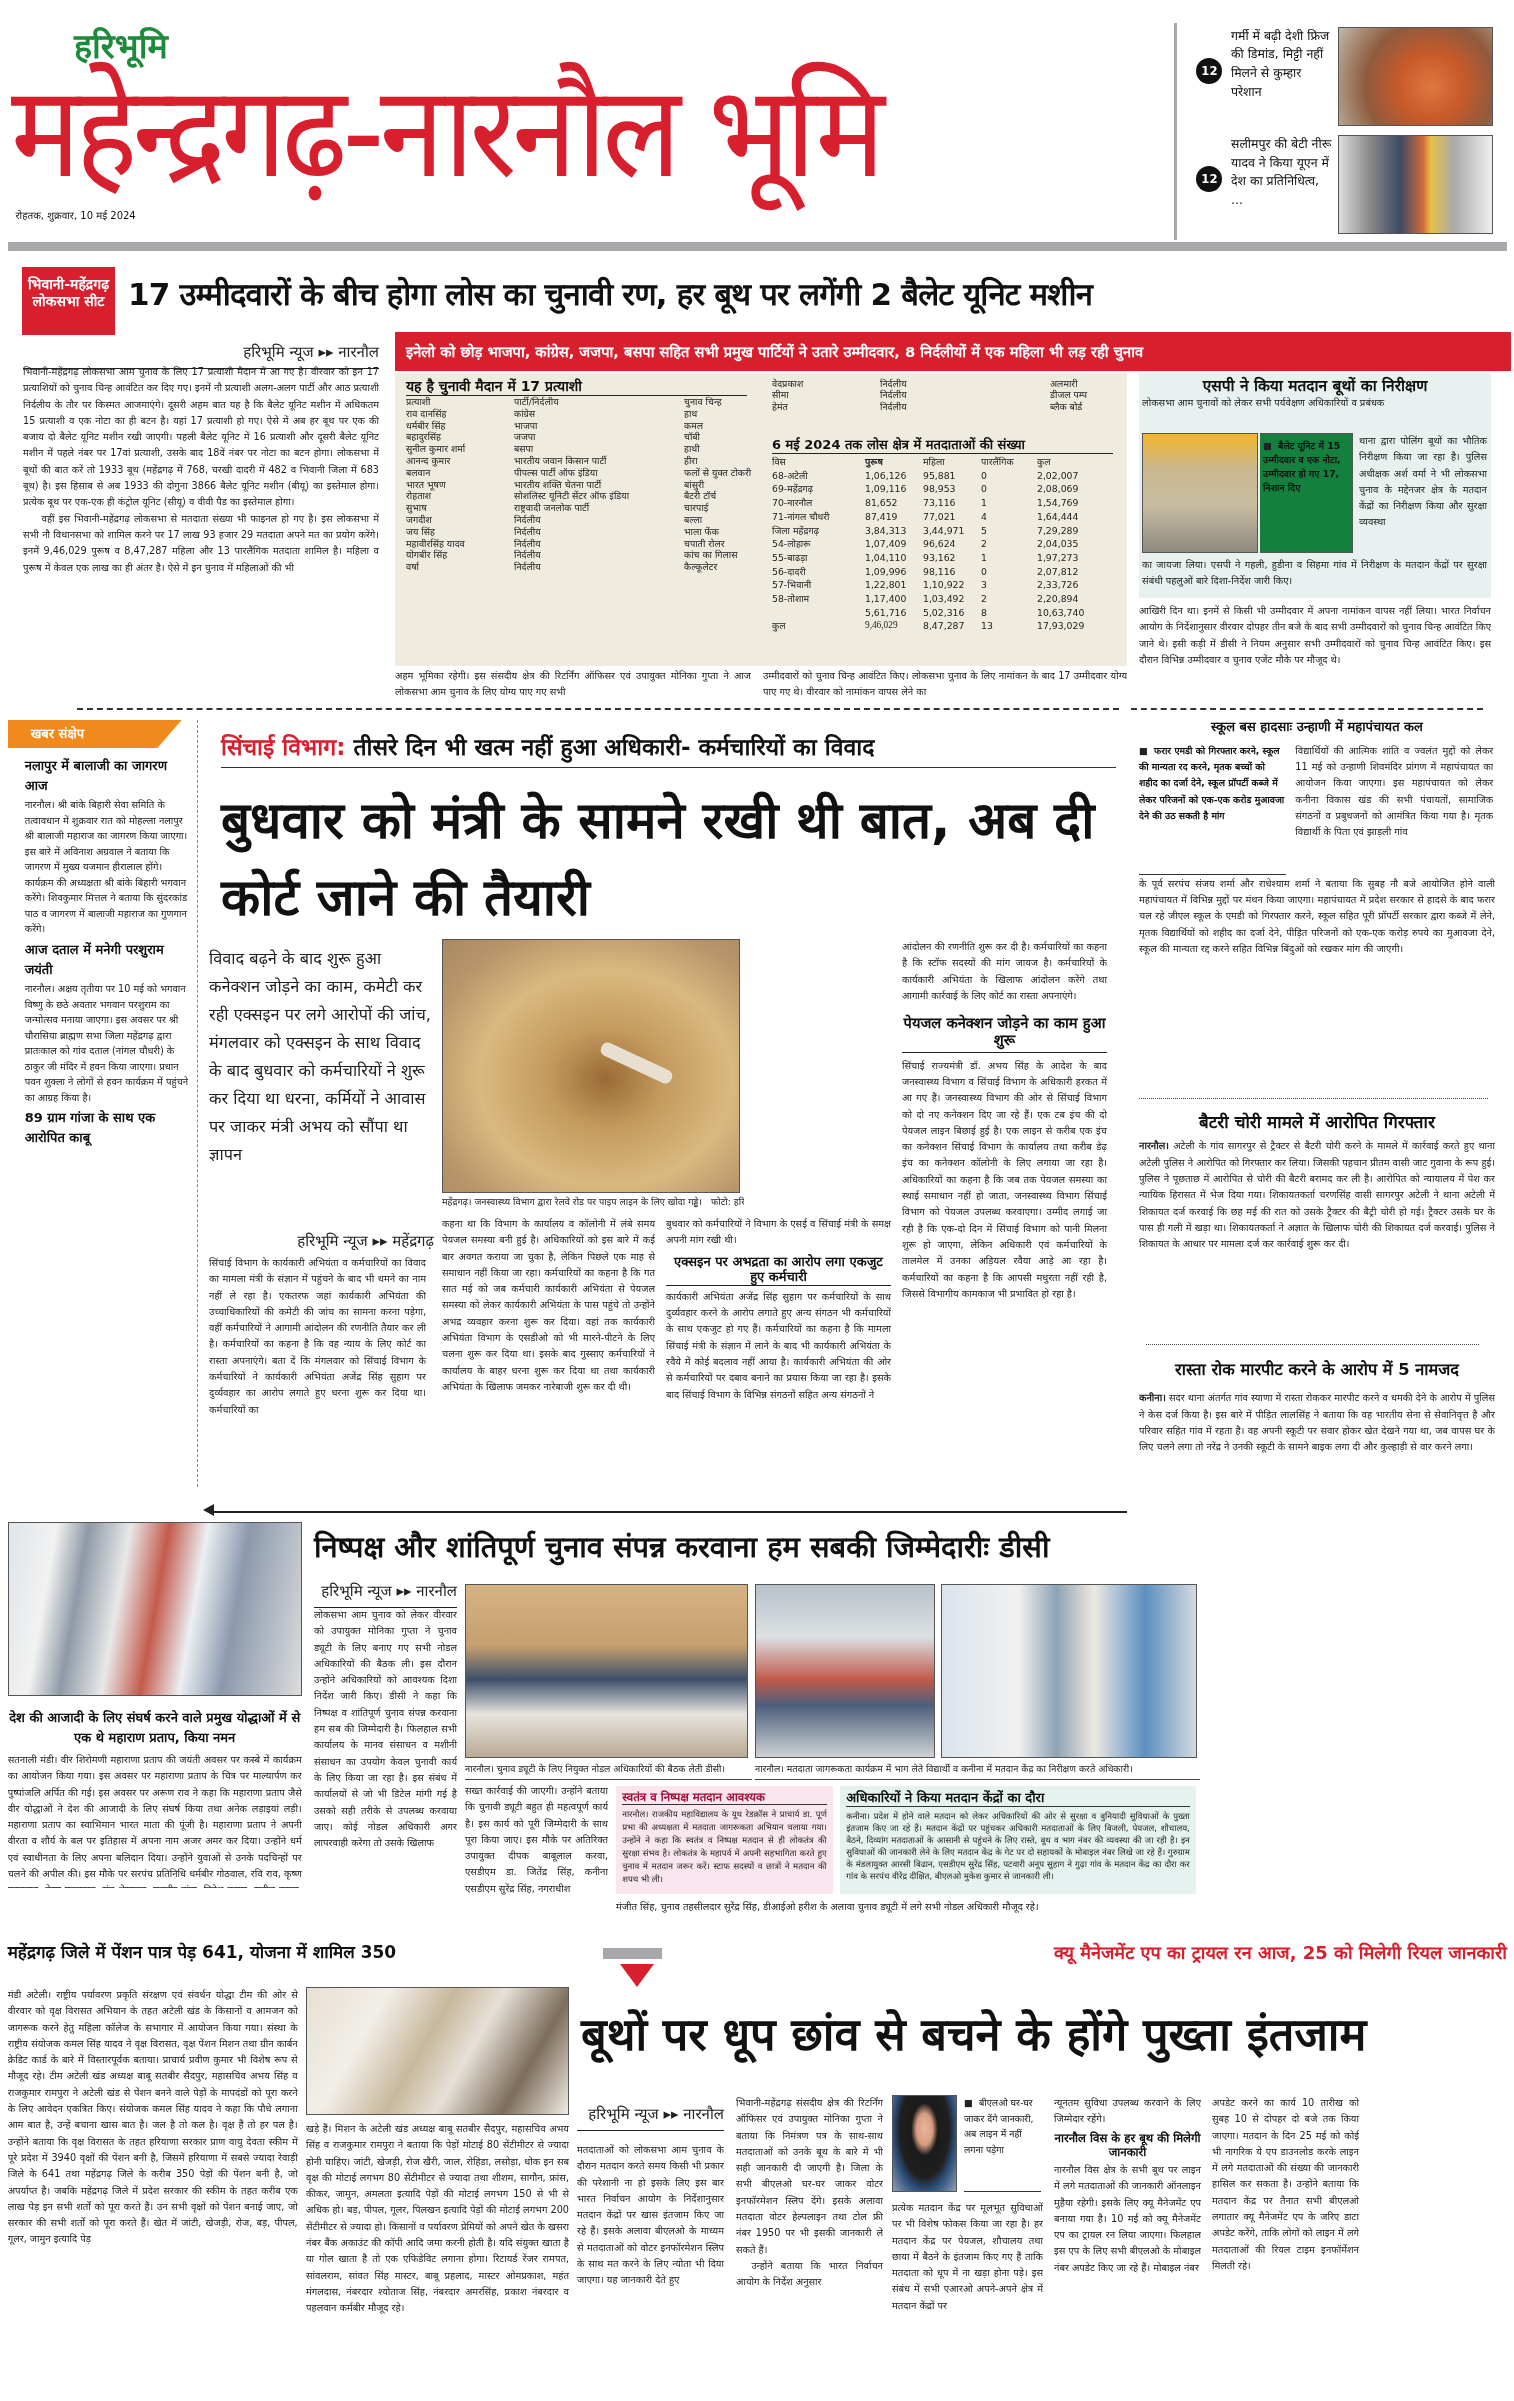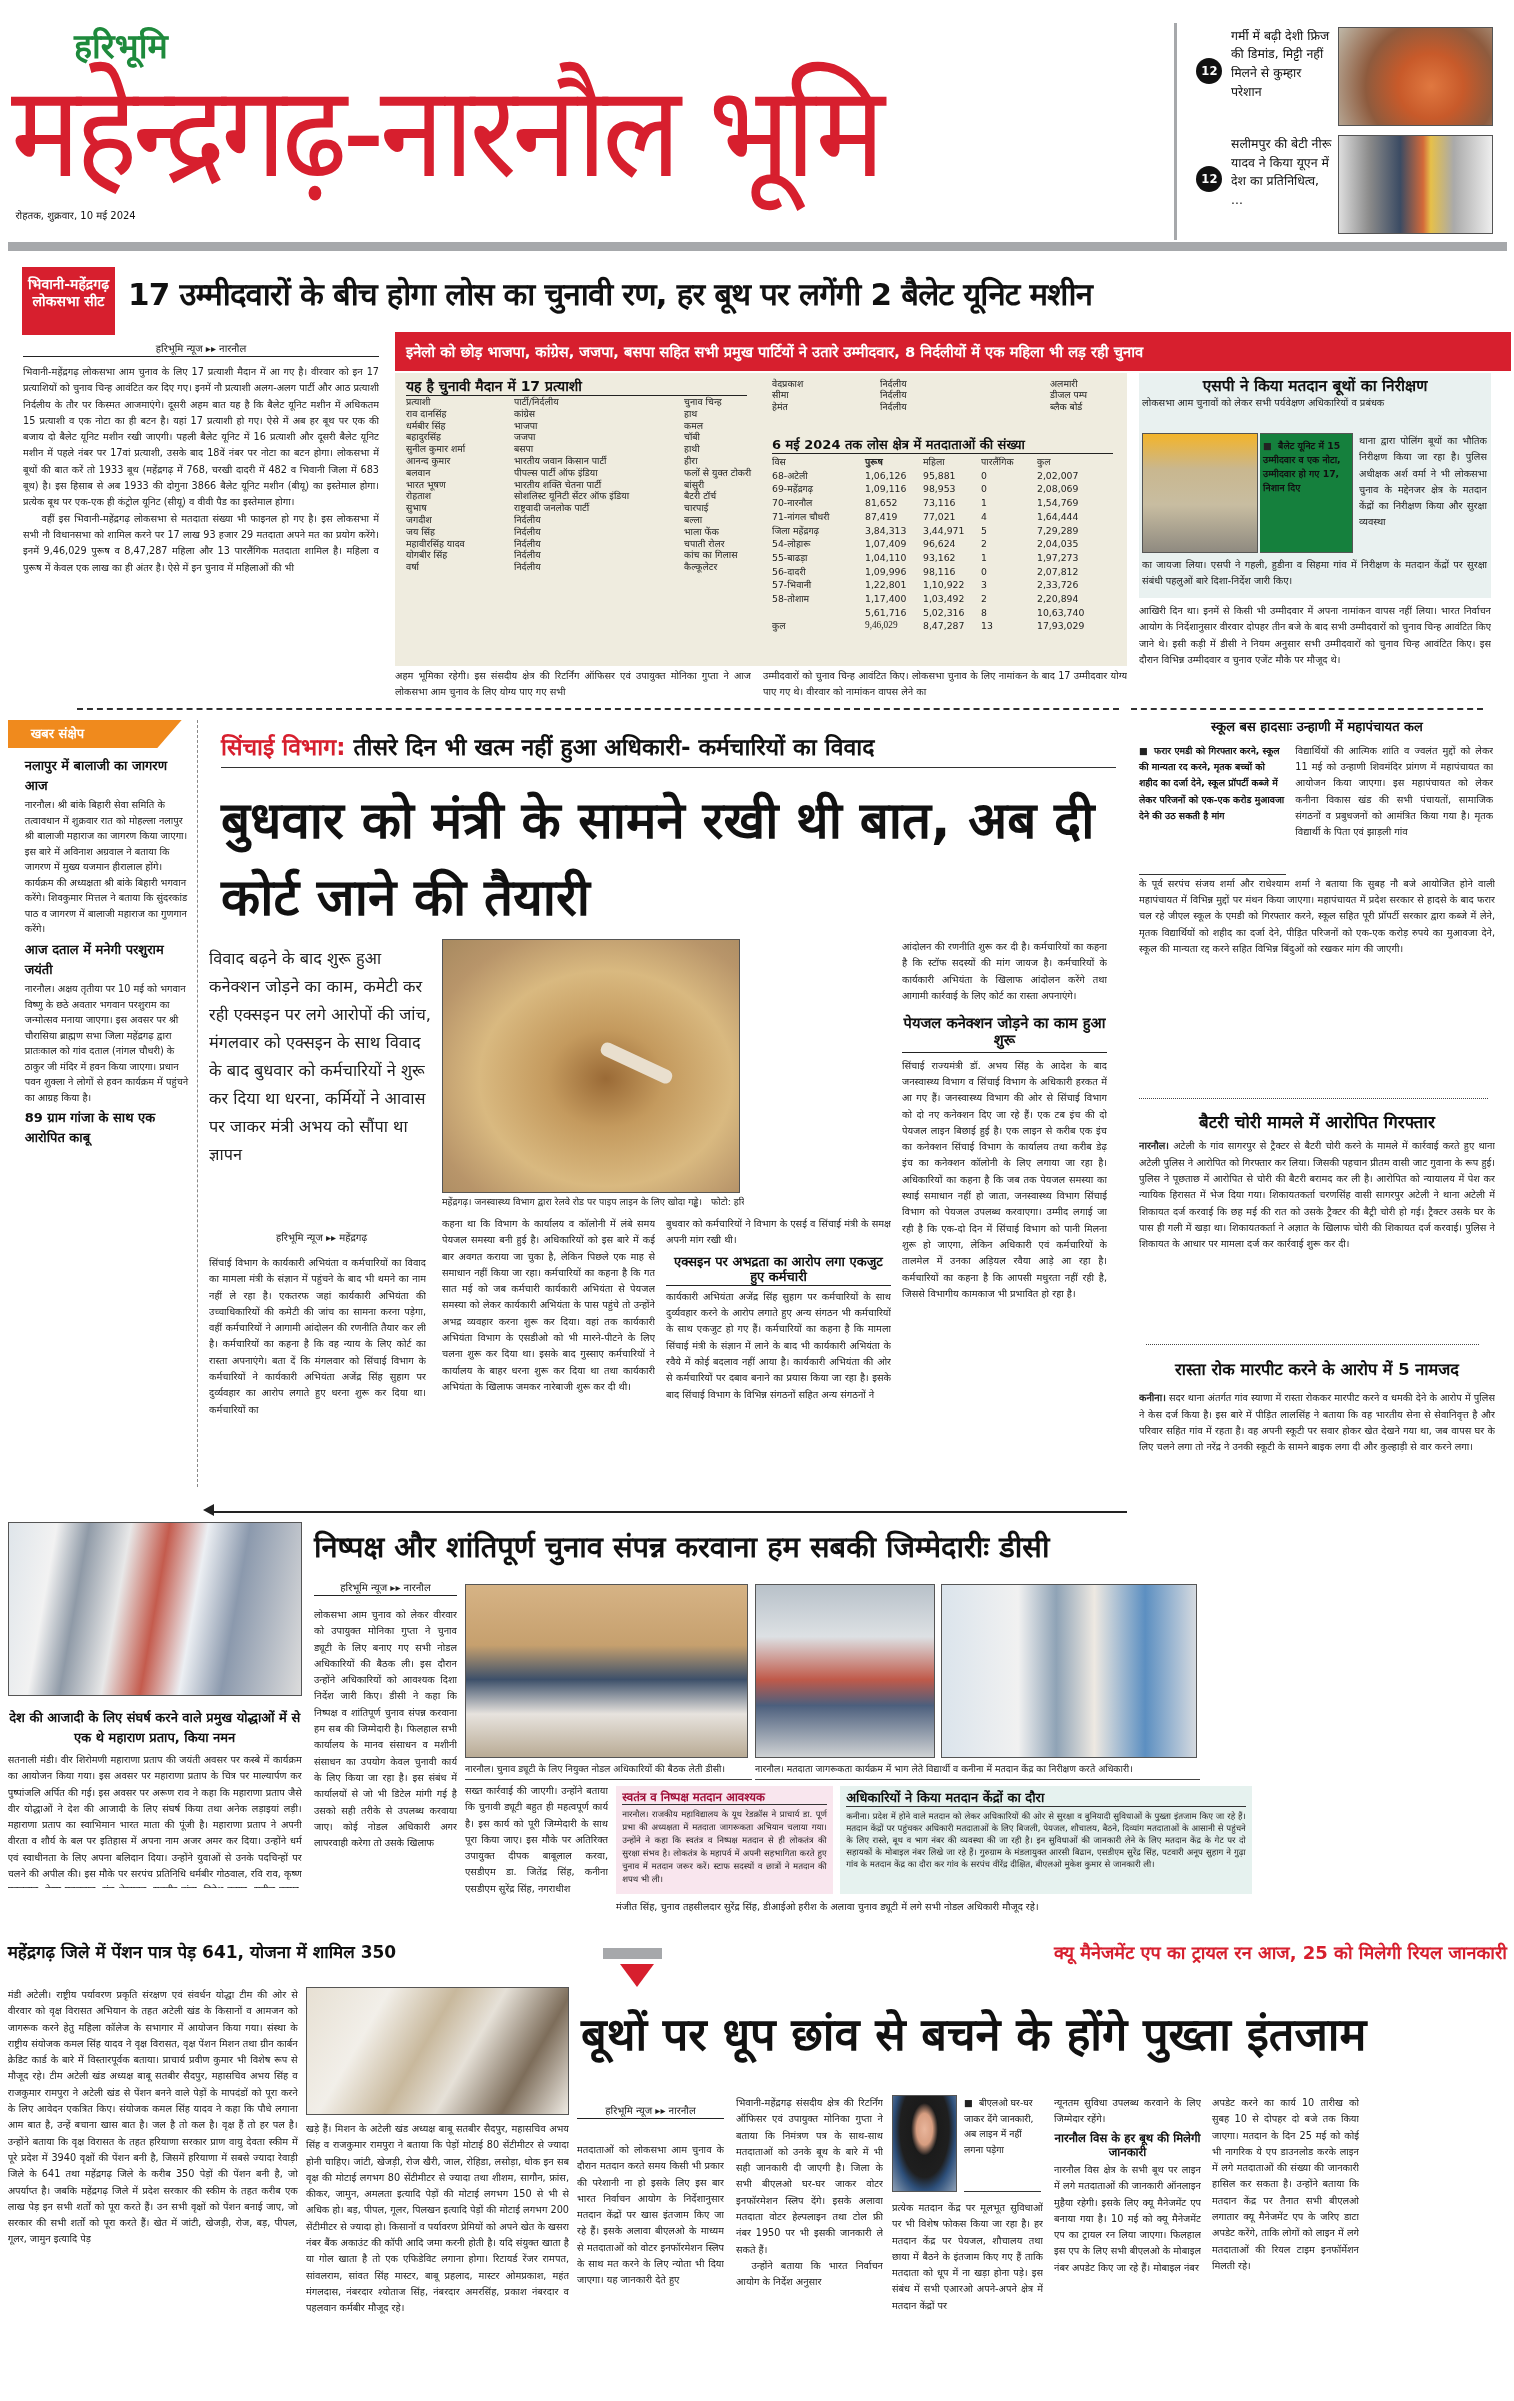--- a/index.html
+++ b/index.html
@@ -1,21 +1,21 @@
 <!DOCTYPE html>
 <html style="font-size:12.4px"><head>
 <meta charset="utf-8">
 <style>
 *{box-sizing:border-box;margin:0;padding:0}
 html,body{width:1514px;height:2401px;background:#fff;overflow:hidden}
 body{position:relative;font-family:"DejaVu Sans","Liberation Sans",sans-serif;color:#111}
 .abs{position:absolute}
 .bts{font-size:9.7px;line-height:16.3px;text-align:justify;color:#222;overflow:hidden}
 .hl{font-weight:bold;color:#111;line-height:1.15}
-.byline{font-size:10px;color:#222;text-align:center;border-bottom:1.5px solid #222;padding-bottom:1px}
+.byline{font-size:15px;color:#222;text-align:right;border-bottom:1.5px solid #222;padding-bottom:7px}
 .photo{border:0.8px solid #555;overflow:hidden}
 .caption{font-size:9.3px;color:#222;line-height:12.4px}
 .dots{border-top:1.5px dotted #444}
 .dash{border-top:2.3px dashed #333}
 .redtag{background:#d71f2e;color:#fff;font-weight:bold}
 table.cand td{font-size:9.3px;line-height:11.8px;padding:0 3.1px 0 0;white-space:nowrap;vertical-align:top;color:#222}
 table.voters td{font-size:9.3px;line-height:13.7px;padding:0 4.6px 0 0;white-space:nowrap;color:#222}
 .bullet::before{content:"■";margin-right:6.2px;color:#222}
 </style>
 </head>
@@ -344,21 +344,21 @@
 <div class="abs photo" style="left:755px;top:1584px;width:180px;height:174px;background:linear-gradient(180deg,#b8c1c9 0,#dde1e4 30%,#c05a4a 55%,#4c5f7d 70%,#cfd2d4 100%)"></div>
 <div class="abs photo" style="left:941px;top:1584px;width:256px;height:174px;background:linear-gradient(90deg,#dbe4ec 0,#f1f1f1 30%,#8fa3b6 45%,#eee9e2 60%,#5c8fc1 80%,#d5dae0 100%)"></div>
 <div class="abs caption" style="left:465px;top:1763px;width:287px;white-space:nowrap;overflow:hidden;border-bottom:1.5px solid #444;padding-bottom:3.1px">नारनौल। चुनाव ड्यूटी के लिए नियुक्त नोडल अधिकारियों की बैठक लेती डीसी।</div>
 <div class="abs caption" style="left:755px;top:1763px;width:445px;white-space:nowrap;overflow:hidden;border-bottom:1.5px solid #444;padding-bottom:3.1px">नारनौल। मतदाता जागरूकता कार्यक्रम में भाग लेते विद्यार्थी व कनीना में मतदान केंद्र का निरीक्षण करते अधिकारी।</div>
 <div class="abs bts" style="left:465px;top:1783px;width:143px;height:132px">सख्त कार्रवाई की जाएगी। उन्होंने बताया कि चुनावी ड्यूटी बहुत ही महत्वपूर्ण कार्य है। इस कार्य को पूरी जिम्मेदारी के साथ पूरा किया जाए। इस मौके पर अतिरिक्त उपायुक्त दीपक बाबूलाल करवा, एसडीएम डा. जितेंद्र सिंह, कनीना एसडीएम सुरेंद्र सिंह, नगराधीश</div>
 
 <div class="abs" style="left:616px;top:1786px;width:217px;height:108px;background:#f9e6ee;padding:4.6px 6.2px">
   <div class="hl" style="font-size:11.6px;color:#a0103a;border-bottom:0.8px solid #333;margin-bottom:3.1px">स्वतंत्र व निष्पक्ष मतदान आवश्यक</div>
   <div style="font-size:8.5px;line-height:13px;text-align:justify;color:#222;height:77px;overflow:hidden">नारनौल। राजकीय महाविद्यालय के यूथ रेडक्रॉस ने प्राचार्य डा. पूर्ण प्रभा की अध्यक्षता में मतदाता जागरूकता अभियान चलाया गया। उन्होंने ने कहा कि स्वतंत्र व निष्पक्ष मतदान से ही लोकतंत्र की सुरक्षा संभव है। लोकतंत्र के महापर्व में अपनी सहभागिता करते हुए चुनाव में मतदान जरूर करें। स्टाफ सदस्यों व छात्रों ने मतदान की शपथ भी ली।</div>
 </div>
-<div class="abs" style="left:840px;top:1786px;width:412px;height:108px;background:#e6f2ef;padding:4.6px 6.2px">
+<div class="abs" style="left:840px;top:1786px;width:356px;height:108px;background:#e6f2ef;padding:4.6px 6.2px">
   <div class="hl" style="font-size:13px;border-bottom:0.8px solid #333;margin-bottom:3.1px">अधिकारियों ने किया मतदान केंद्रों का दौरा</div>
   <div style="font-size:8.5px;line-height:12px;text-align:justify;color:#222;height:81px;overflow:hidden">कनीना। प्रदेश में होने वाले मतदान को लेकर अधिकारियों की ओर से सुरक्षा व बुनियादी सुविधाओं के पुख्ता इंतजाम किए जा रहे हैं। मतदान केंद्रों पर पहुंचकर अधिकारी मतदाताओं के लिए बिजली, पेयजल, शौचालय, बैठने, दिव्यांग मतदाताओं के आसानी से पहुंचने के लिए रास्ते, बूथ व भाग नंबर की व्यवस्था की जा रही है। इन सुविधाओं की जानकारी लेने के लिए मतदान केंद्र के गेट पर दो सहायकों के मोबाइल नंबर लिखे जा रहे हैं। गुरुग्राम के मंडलायुक्त आरसी बिढान, एसडीएम सुरेंद्र सिंह, पटवारी अनूप सुहाग ने गुढ़ा गांव के मतदान केंद्र का दौरा कर गांव के सरपंच वीरेंद्र दीक्षित, बीएलओ मुकेश कुमार से जानकारी ली।</div>
 </div>
 <div class="abs bts" style="left:616px;top:1899px;width:581px;height:18.6px;white-space:nowrap">मंजीत सिंह, चुनाव तहसीलदार सुरेंद्र सिंह, डीआईओ हरीश के अलावा चुनाव ड्यूटी में लगे सभी नोडल अधिकारी मौजूद रहे।</div>
 
 <div class="abs hl" style="left:7.7px;top:1937px;width:558px;font-size:17px;line-height:31px;white-space:nowrap">महेंद्रगढ़ जिले में पेंशन पात्र पेड़ 641, योजना में शामिल 350</div>
 <div class="abs photo" style="left:306px;top:1987px;width:263px;height:128px;background:linear-gradient(120deg,#e7e0d3 0,#f2efe9 25%,#c8b89c 45%,#e6e1d8 60%,#7d6d5a 80%,#efebe4 100%)"></div>
 <div class="abs bts" style="left:7.7px;top:1987px;width:290px;height:403px">मंडी अटेली। राष्ट्रीय पर्यावरण प्रकृति संरक्षण एवं संवर्धन योद्धा टीम की ओर से वीरवार को वृक्ष विरासत अभियान के तहत अटेली खंड के किसानों व आमजन को जागरूक करने हेतु महिला कॉलेज के सभागार में आयोजन किया गया। संस्था के राष्ट्रीय संयोजक कमल सिंह यादव ने वृक्ष विरासत, वृक्ष पेंशन मिशन तथा ग्रीन कार्बन क्रेडिट कार्ड के बारे में विस्तारपूर्वक बताया। प्राचार्य प्रवीण कुमार भी विशेष रूप से मौजूद रहे। टीम अटेली खंड अध्यक्ष बाबू सतबीर सैदपुर, महासचिव अभय सिंह व राजकुमार रामपुरा ने अटेली खंड से पेंशन बनने वाले पेड़ों के मापदंडों को पूरा करने के लिए आवेदन एकत्रित किए। संयोजक कमल सिंह यादव ने कहा कि पौधे लगाना आम बात है, उन्हें बचाना खास बात है। जल है तो कल है। वृक्ष हैं तो हर पल है। उन्होंने बताया कि वृक्ष विरासत के तहत हरियाणा सरकार प्राण वायु देवता स्कीम में पूरे प्रदेश में 3940 वृक्षों की पेंशन बनी है, जिसमें हरियाणा में सबसे ज्यादा रेवाड़ी जिले के 641 तथा महेंद्रगढ़ जिले के करीब 350 पेड़ों की पेंशन बनी है, जो अपर्याप्त है। जबकि महेंद्रगढ़ जिले में प्रदेश सरकार की स्कीम के तहत करीब एक लाख पेड़ इन सभी शर्तों को पूरा करते हैं। उन सभी वृक्षों को पेंशन बनाई जाए, जो सरकार की सभी शर्तों को पूरा करते हैं। खेत में जांटी, खेजड़ी, रोज, बड़, पीपल, गूलर, जामुन इत्यादि पेड़</div>
 <div class="abs bts" style="left:306px;top:2121px;width:263px;height:271px">खड़े हैं। मिशन के अटेली खंड अध्यक्ष बाबू सतबीर सैदपुर, महासचिव अभय सिंह व राजकुमार रामपुरा ने बताया कि पेड़ों मोटाई 80 सेंटीमीटर से ज्यादा होनी चाहिए। जांटी, खेजड़ी, रोज खैरी, जाल, रोहिडा, लसोड़ा, धोक इन सब वृक्ष की मोटाई लगभग 80 सेंटीमीटर से ज्यादा तथा शीशम, सागौन, फ्रांस, कीकर, जामुन, अमलता इत्यादि पेड़ों की मोटाई लगभग 150 से भी से अधिक हो। बड़, पीपल, गूलर, पिलखन इत्यादि पेड़ों की मोटाई लगभग 200 सेंटीमीटर से ज्यादा हो। किसानों व पर्यावरण प्रेमियों को अपने खेत के खसरा नंबर बैंक अकाउंट की कॉपी आदि जमा करनी होती है। यदि संयुक्त खाता है या गोल खाता है तो एक एफिडेविट लगाना होगा। रिटायर्ड रेंजर रामपत, सांवलराम, सांवत सिंह मास्टर, बाबू प्रहलाद, मास्टर ओमप्रकाश, महंत मंगलदास, नंबरदार श्योताज सिंह, नंबरदार अमरसिंह, प्रकाश नंबरदार व पहलवान कर्मबीर मौजूद रहे।</div>
 

